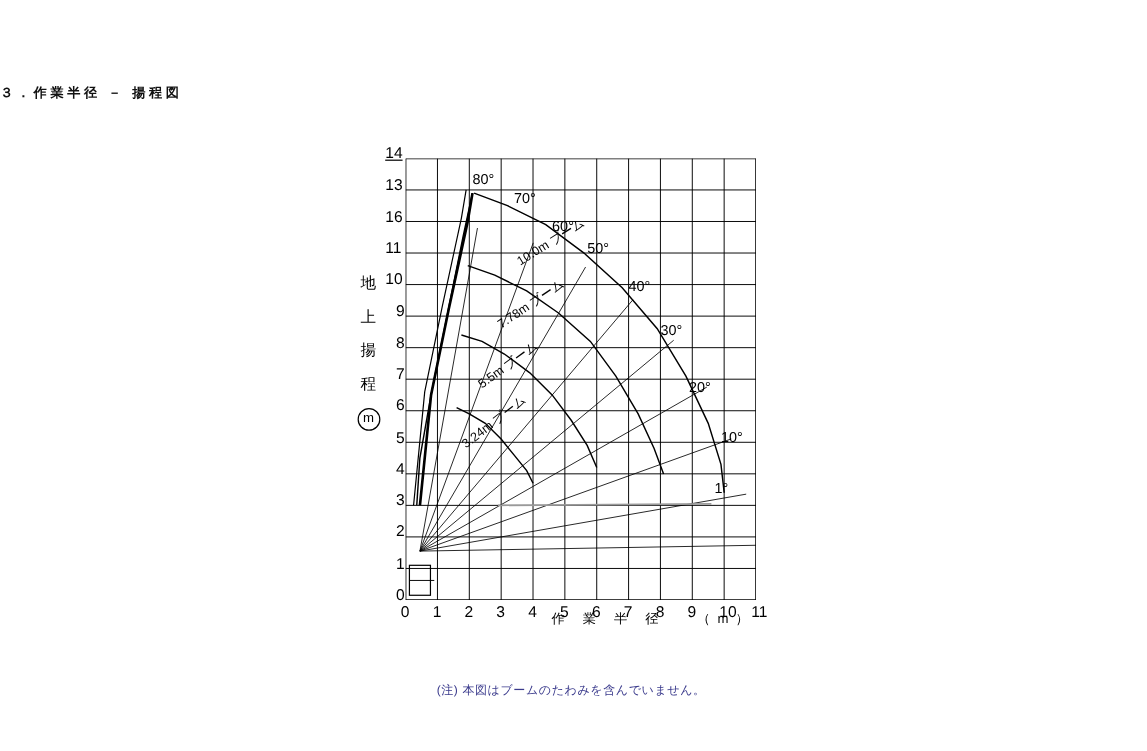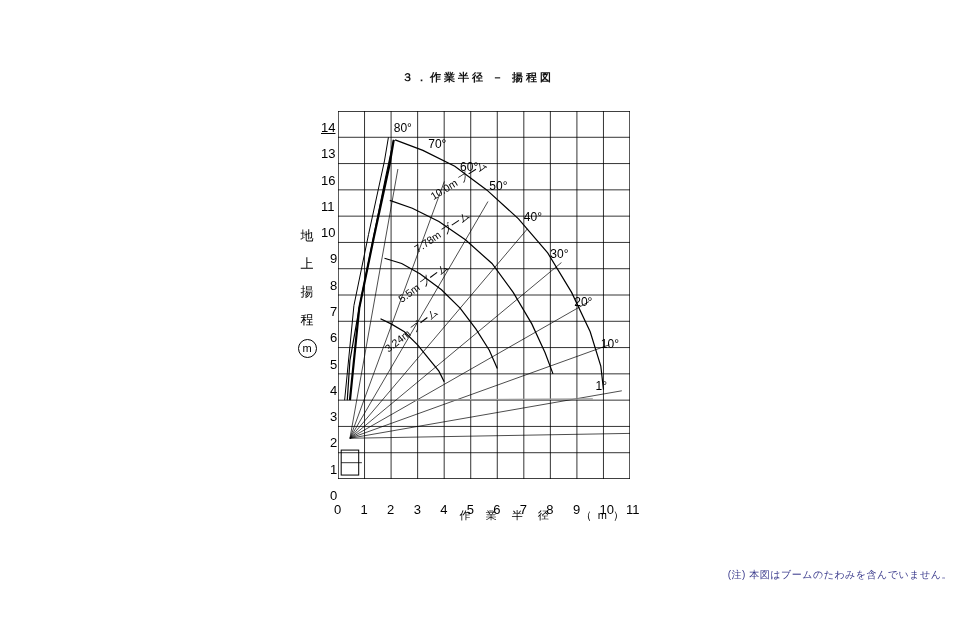--- a/index.html
+++ b/index.html
@@ -2,30 +2,30 @@
 <html><head>
 <meta charset="utf-8">
 <style>
   html,body{margin:0;padding:0;}
   body{
     width:956px;height:626px;background:#ffffff;
     font-family:"Liberation Sans", sans-serif;
     color:#000;position:relative;overflow:hidden;
   }
   .title{
-    position:absolute;left:0;top:70px;width:956px;text-align:center;
+    position:absolute;left:0;top:70px;width:956px;text-align:left;
     font-size:11px;letter-spacing:3px;font-weight:bold;color:#111;
   }
   .note{
-    position:absolute;left:0;top:568px;width:952px;text-align:right;
+    position:absolute;left:0;top:568px;width:952px;text-align:center;
     font-size:10px;color:#3a3a8c;letter-spacing:0.5px;
   }
   
   #plot{
-    position:absolute;left:338px;top:111px;width:292px;height:368px;
+    position:absolute;left:338px;top:132px;width:292px;height:368px;
   }
   #plot svg{display:block;}
   
   .ycap{
     position:absolute;left:296px;top:222px;width:22px;
     font-size:13px;line-height:28px;text-align:center;letter-spacing:0px;
   }
   .ycap span{display:block;}
   .ycap .mbox{
     display:inline-block;border:1px solid #000;border-radius:50%;

